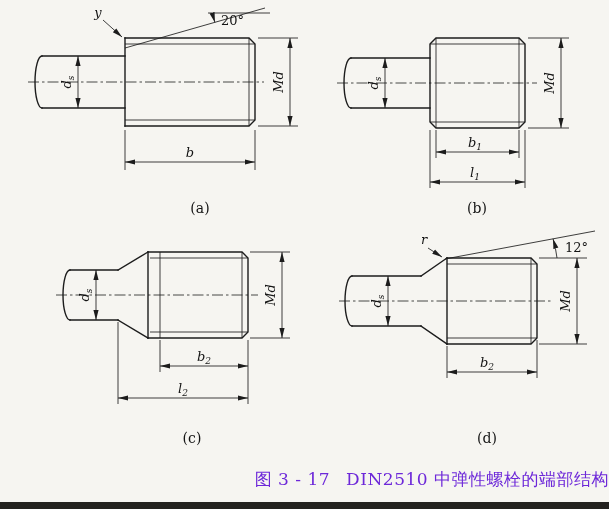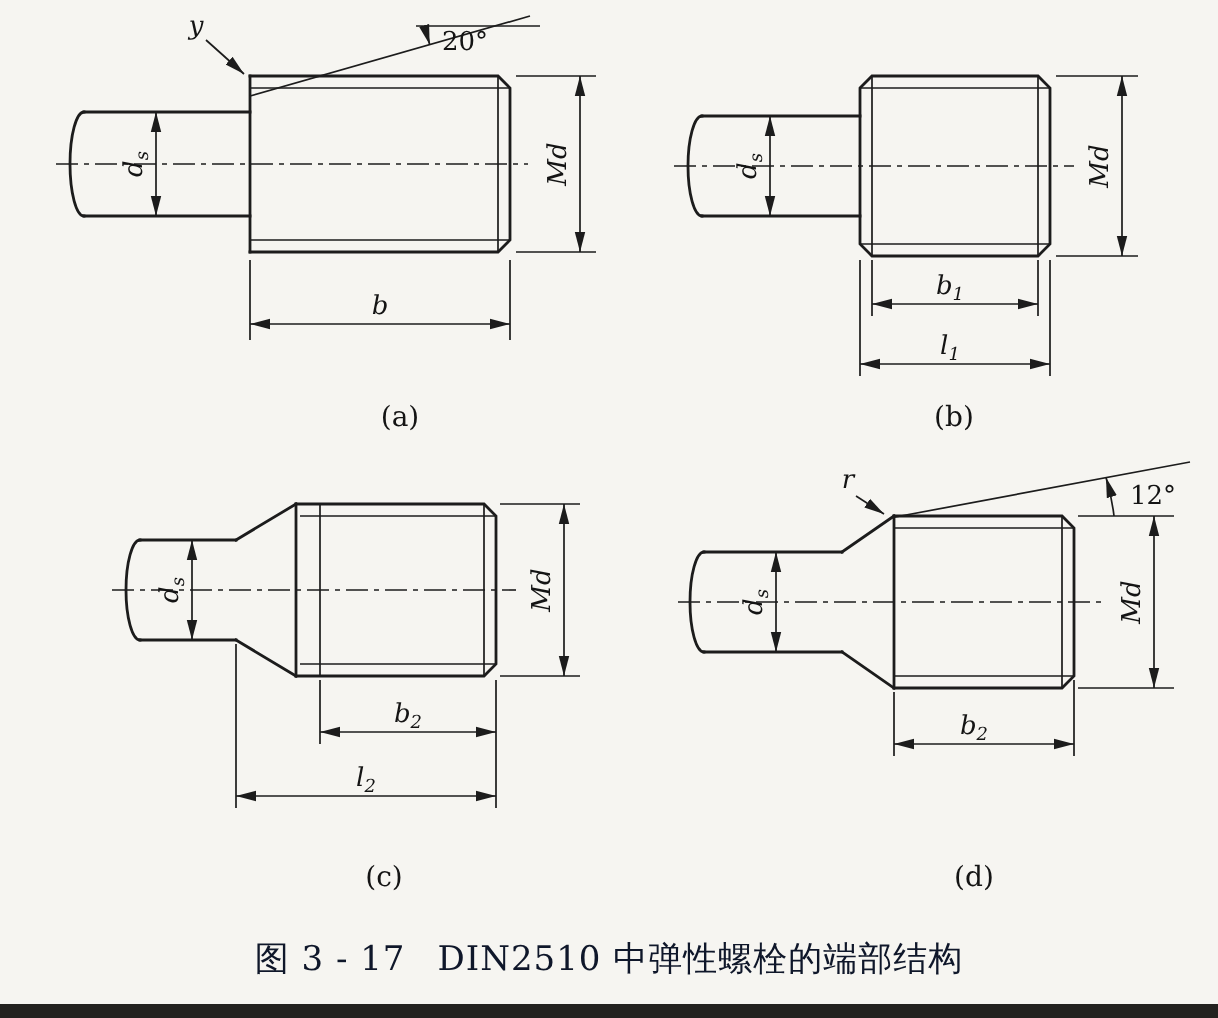--- a/index.html
+++ b/index.html
@@ -11,22 +11,22 @@
   #panel-b { left:325px; top:4px; }
   #panel-c { left:18px;  top:232px; }
   #panel-d { left:325px; top:230px; }
   .o  { stroke:#1c1c1c; stroke-width:1.4; fill:none; stroke-linecap:square; }
   .t  { stroke:#1c1c1c; stroke-width:0.85; fill:none; }
   .cl { stroke:#1c1c1c; stroke-width:0.8; fill:none; stroke-dasharray:11 3 2.5 3; }
   text { fill:#141414; font-family:"DejaVu Serif", serif; font-size:13px; }
   .it { font-style:italic; }
   .sub { font-size:9px; }
   .plabel { font-size:14px; }
-  .caption { position:absolute; top:468px; left:0; width:100%; text-align:center;
-             font-size:17px; color:#0f172a; letter-spacing:0.5px; }
+  .caption { position:absolute; top:468px; left:0; width:100%; text-align:right;
+             font-size:17px; color:#6d28d9; letter-spacing:0.5px; }
   .caption .num { display:inline-block; margin-right:16px; }
   .bottom-bar { position:absolute; left:0; bottom:0; width:100%; height:7px; background:#23221f; }
 </style>
 </head>
 <body>
 
 <div id="fig">
 
   <svg id="panel-a" class="panel" width="300" height="218" viewBox="0 0 300 218">
     <defs>

